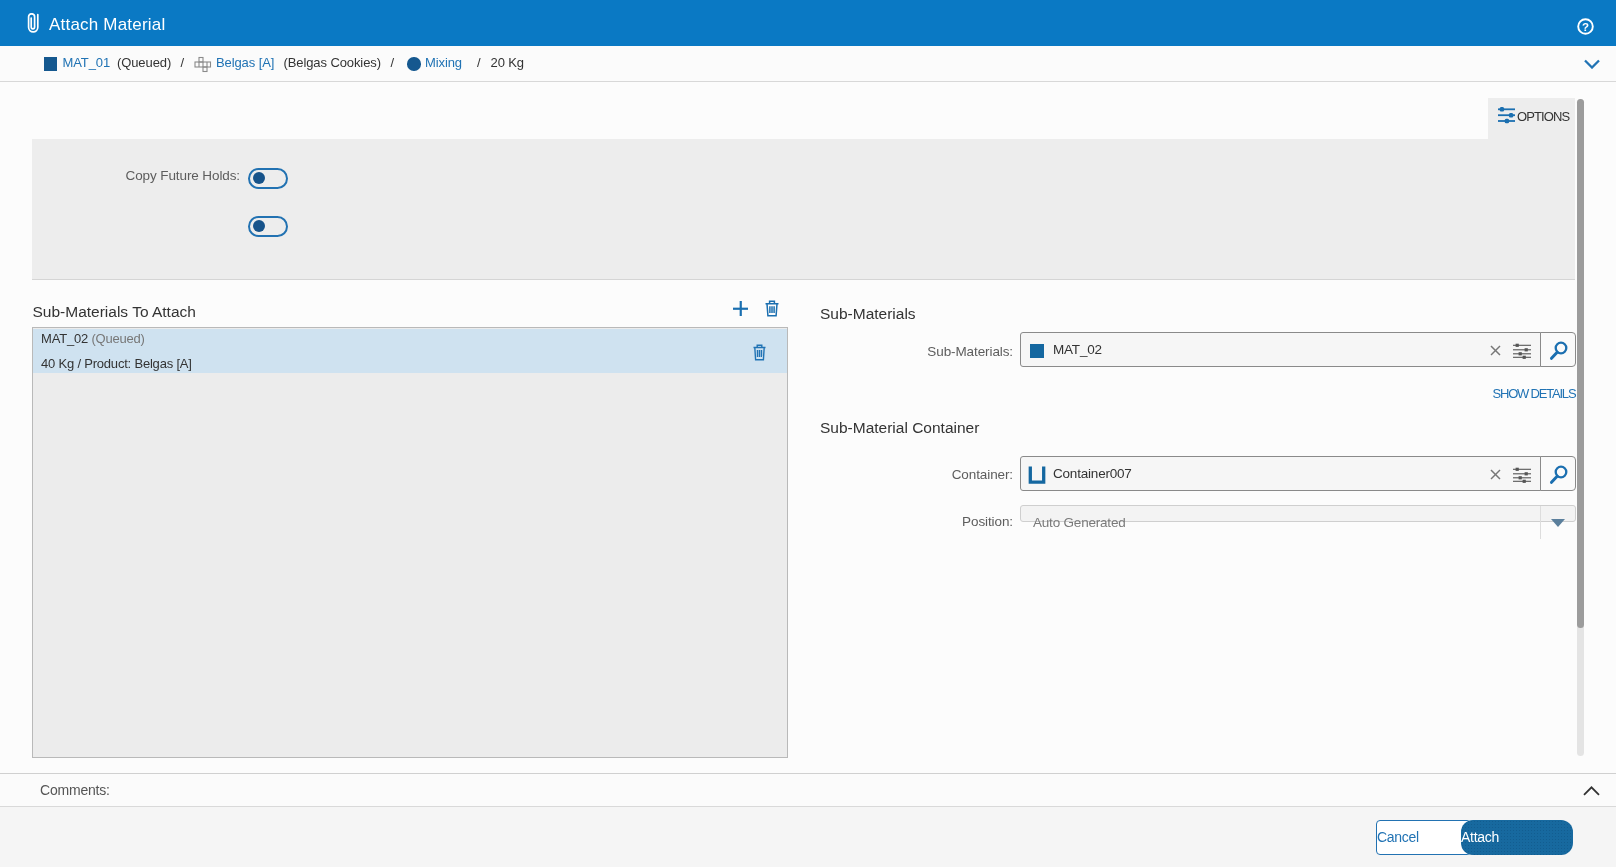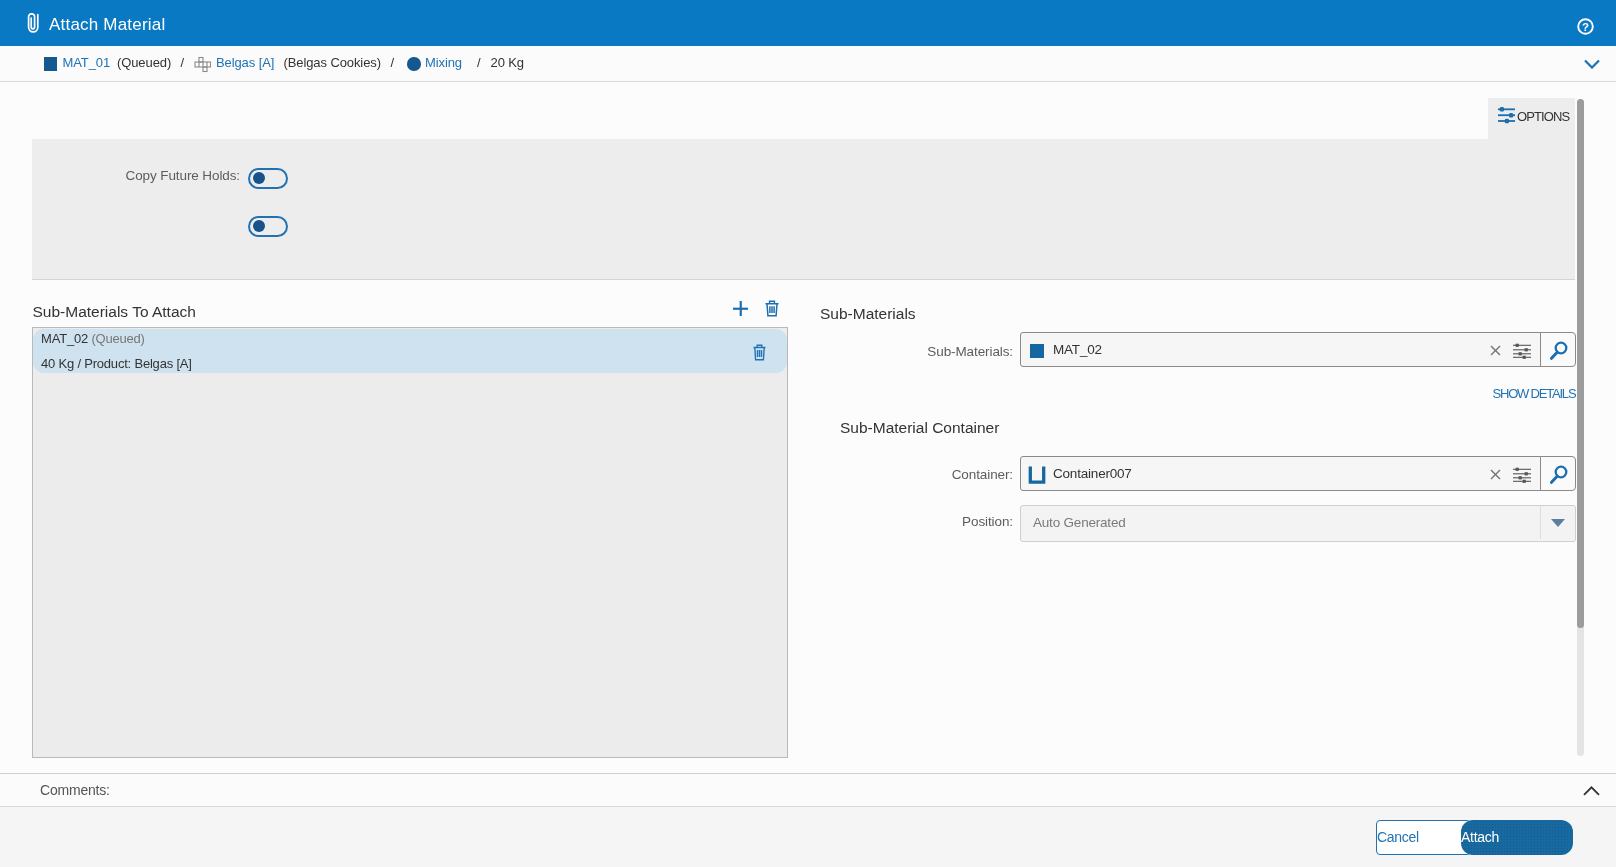--- a/index.html
+++ b/index.html
@@ -26,38 +26,38 @@
   .opt-tab .txt { position:absolute; left:29px; top:11px; font-size:13px; letter-spacing:-0.9px; }
   .opt-tab svg { position:absolute; left:10px; top:8px; }
   .panel { position:absolute; left:32px; top:139px; width:1543px; height:141px; background:#ededed; border-bottom:1px solid #d5d5d5; }
   .lblcol { position:absolute; left:0px; width:208px; text-align:right; color:#5d5d5d; font-size:13.5px; line-height:19.5px; letter-spacing:-0.1px; }
   .toggle { position:absolute; left:216px; width:40px; height:21px; border:2px solid #2272b2; border-radius:11px; }
   .toggle .knob { position:absolute; left:3px; top:2.5px; width:12px; height:12px; border-radius:50%; background:#17538a; }
 
   
   .h2 { position:absolute; font-size:15.5px; line-height:18px; color:#333; }
   .list { position:absolute; left:32px; top:327px; width:756px; height:431px; background:#ececec; border:1px solid #b9b9b9; }
-  .item { position:absolute; left:0; top:1px; width:754px; height:44px; background:#cfe2f0;border-radius:11px; }
+  .item { position:absolute; left:0; top:1px; width:754px; height:44px; background:#cfe2f0; }
   .item .l1 { position:absolute; left:8px; top:2.2px; font-size:13px; line-height:15px; letter-spacing:-0.2px; color:#333; }
   .item .l1 .q { color:#777; font-size:13px; }
   .item .l2 { position:absolute; left:8px; top:26.6px; font-size:13px; line-height:15px; letter-spacing:-0.2px; color:#333; }
   .item .tr { position:absolute; left:720px; top:14.5px; }
 
   
   .rlabel { position:absolute; width:193px; left:820px; text-align:right; color:#5d5d5d; font-size:13.5px; line-height:16px; letter-spacing:-0.1px; }
   .field { position:absolute; left:1020px; width:521px; height:35px; background:#f6f6f6; border:1.5px solid #8a8a8a; border-radius:3px 0 0 3px; }
   .field .ic { position:absolute; left:8.5px; top:11px; }
   .field .val { position:absolute; left:32px; top:9.3px; font-size:13.5px; line-height:16px; letter-spacing:-0.2px; color:#333; }
   .field .x { position:absolute; left:469px; top:12px; }
   .field .sl { position:absolute; left:491.5px; top:10px; }
   .sbtn { position:absolute; left:1540px; width:36px; height:35px; background:#fafafa; border:1.5px solid #8a8a8a; border-radius:0 4px 4px 0; }
   .sbtn svg { position:absolute; left:7.5px; top:7px; }
   .showdet { position:absolute; left:1492.5px; top:386.3px; font-size:13px; line-height:15px; letter-spacing:-1.2px; color:#2173b4; }
 
-  .dfield { position:absolute; left:1020px; top:505px; width:556px; height:37px; background:#f3f3f3; border:1px solid #cfcfcf; border-radius:3px; }
+  .dfield { position:absolute; left:1020px; top:505px; width:556px; height:17px; background:#f3f3f3; border:1px solid #cfcfcf; border-radius:3px; }
   .dfield .ph { position:absolute; left:12px; top:9.3px; font-size:13.5px; line-height:16px; letter-spacing:-0.2px; color:#7a7a7a; }
   .dfield .dd { position:absolute; right:0; top:0; width:35px; height:33px; border-left:1px solid #ddd; }
   .dfield .dd:after { content:""; position:absolute; left:10px; top:12.5px; border-left:7.5px solid transparent; border-right:7.5px solid transparent; border-top:8.5px solid #5b7f9c; }
 
   
   .sb-track { position:absolute; left:1576.5px; top:99px; width:7px; height:657px; background:#e4e4e4; border-radius:4px; }
   .sb-thumb { position:absolute; left:1576.5px; top:99px; width:7px; height:529px; background:#9c9c9c; border-radius:4px; }
 
   
   .comments { position:absolute; left:0; top:773px; width:1616px; height:34px; background:#fbfbfb; border-top:1px solid #d0d0d0; border-bottom:1px solid #d9d9d9; }
@@ -181,21 +181,21 @@
   </svg>
 </div>
 <div class="sbtn" style="top:332px;">
   <svg width="20" height="21" viewBox="0 0 20 21" fill="none">
       <circle cx="12" cy="8" r="5.3" stroke="#1b6fb0" stroke-width="2.3"></circle>
       <line x1="8.2" y1="12.3" x2="2.5" y2="18.3" stroke="#1b6fb0" stroke-width="3" stroke-linecap="round"></line>
     </svg>
 </div>
 <div class="showdet">SHOW DETAILS</div>
 
-<div class="h2" style="left:820px; top:418.7px;margin-left:20px;">Sub-Material Container</div>
+<div class="h2" style="left:820px; top:418.7px;">Sub-Material Container</div>
 <div class="rlabel" style="top:466.5px;">Container:</div>
 <div class="field" style="top:456px;">
   <svg class="ic" style="left:7px; top:9px;" width="18" height="18" viewBox="0 0 18 18" fill="none" stroke="#1467a0" stroke-width="3.3">
       <path d="M2.3 0.5v15.7h13.4V0.5"></path>
     </svg>
   <div class="val">Container007</div>
   <svg class="x" width="11" height="11" viewBox="0 0 11 11" stroke="#777" stroke-width="1.5">
       <line x1="1" y1="1" x2="10" y2="10"></line>
       <line x1="10" y1="1" x2="1" y2="10"></line>
     </svg>

